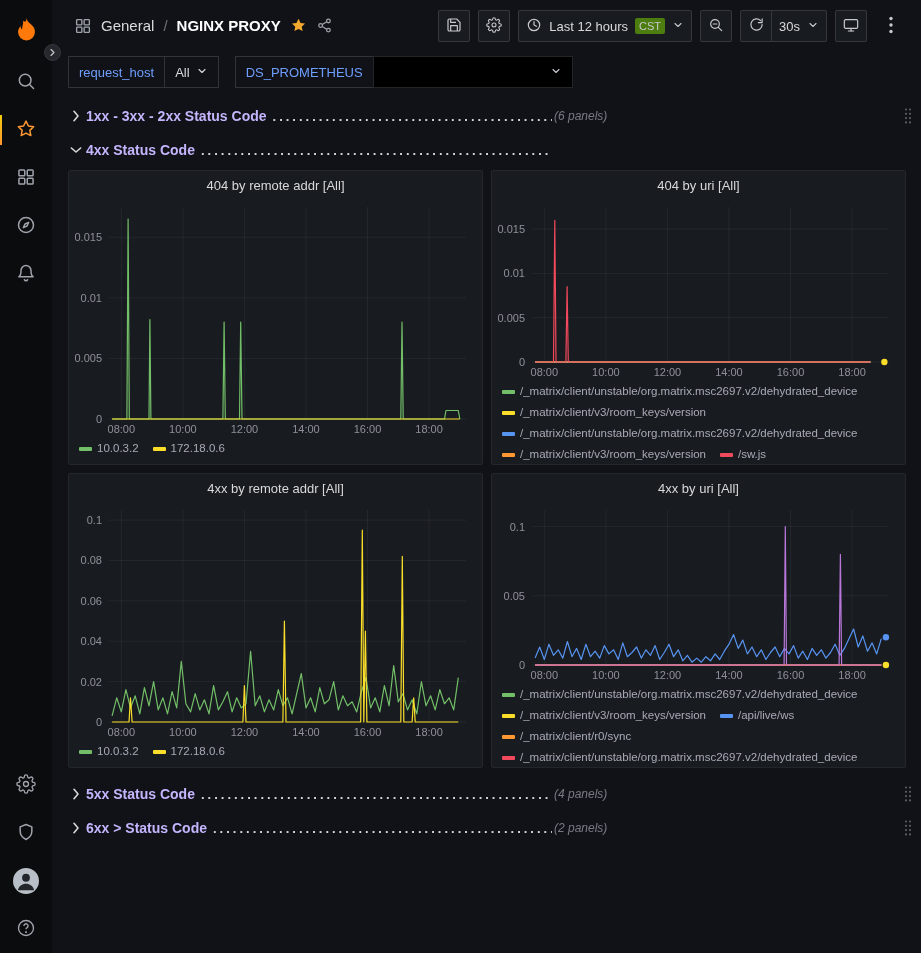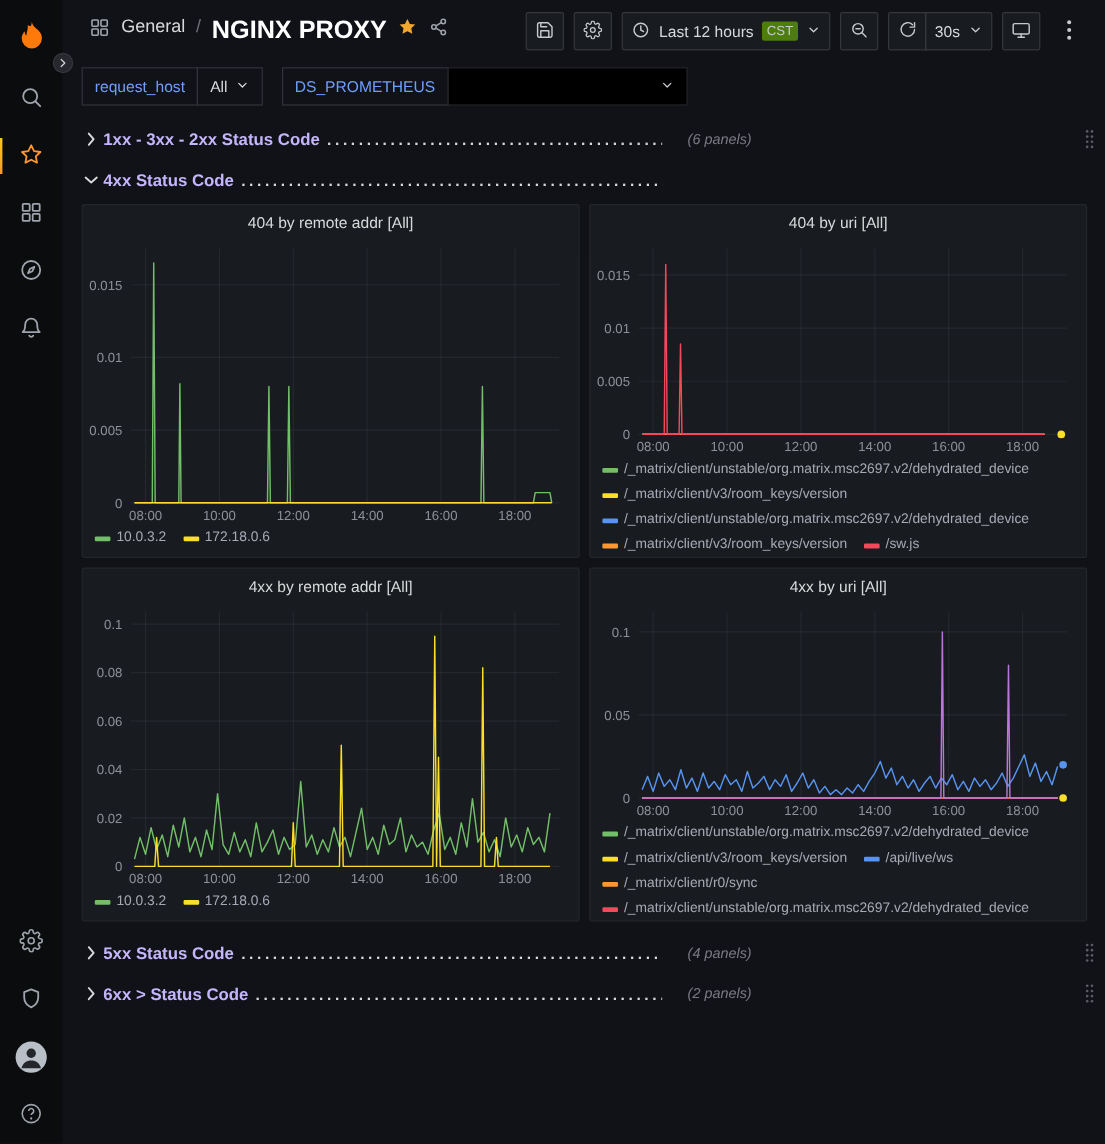--- a/index.html
+++ b/index.html
@@ -36,21 +36,21 @@
     display:flex; align-items:center; justify-content:center; cursor:pointer; z-index:5;
   }
 
   
   .main { flex:1; display:flex; flex-direction:column; min-width:0; }
 
   .navbar { height:52px; flex:0 0 52px; display:flex; align-items:center; padding:0 14px 0 22px; gap:8px; }
   .crumb { display:flex; align-items:flex-start; gap:9px; }
   .crumb .section { color:#d8d9da; font-size:15px; cursor:pointer; }
   .crumb .sep { color:rgba(204,204,220,0.5); font-size:15px; }
-  .crumb .title { color:#ffffff; font-size:21px; font-weight:700; }
+  .crumb .title { color:#ffffff; font-size:15px; font-weight:700; }
   .crumb-icon { color:#9fa4ac; display:flex; }
   .toolbar { margin-left:auto; display:flex; align-items:center; gap:8px; }
   .tbtn {
     height:32px; min-width:32px; padding:0 7px; border-radius:2px; cursor:pointer;
     background:#181b1f; border:1px solid rgba(204,204,220,0.16);
     display:flex; align-items:center; justify-content:center; gap:7px; color:#c7c9ce;
   }
   .tbtn .txt { color:#d8d9da; white-space:nowrap; }
   .tz {
     font-size:11px; color:#c7c9ce; background:#4d7c0f; border-radius:2px; padding:2px 4px;
@@ -77,21 +77,21 @@
   .dash-row {
     height:28px; display:flex; align-items:center; margin:2px 8px 6px 16px; cursor:pointer;
   }
   .row-chevron { color:#d8d9da; display:flex; margin-right:2px; }
   .row-main { display:flex; align-items:baseline; width:466px; overflow:hidden; }
   .row-title { font-weight:700; font-size:14px; white-space:nowrap; color:#c4b5fd; }
   .row-dots {
     flex:1; overflow:hidden; white-space:nowrap; margin-left:6px;
     font-weight:700; font-size:13px; letter-spacing:3px; color:#d8d9da;
   }
-  .row-count { font-style:italic; font-size:12px; color:rgba(204,204,220,0.55); margin-left:21px; white-space:nowrap; }
+  .row-count { font-style:italic; font-size:12px; color:rgba(204,204,220,0.55); margin-left:2px; white-space:nowrap; }
   .row-spacer { flex:1; }
   .row-grip { color:rgba(204,204,220,0.4); display:flex; margin-right:0px; cursor:grab; }
 
   .panels-grid {
     display:grid; grid-template-columns:1fr 1fr; gap:8px; margin:2px 15px 12px 16px;
   }
   .panel {
     height:295px; background:#181b1f; border:1px solid #23262b; border-radius:2px;
     display:flex; flex-direction:column; overflow:hidden;
   }

